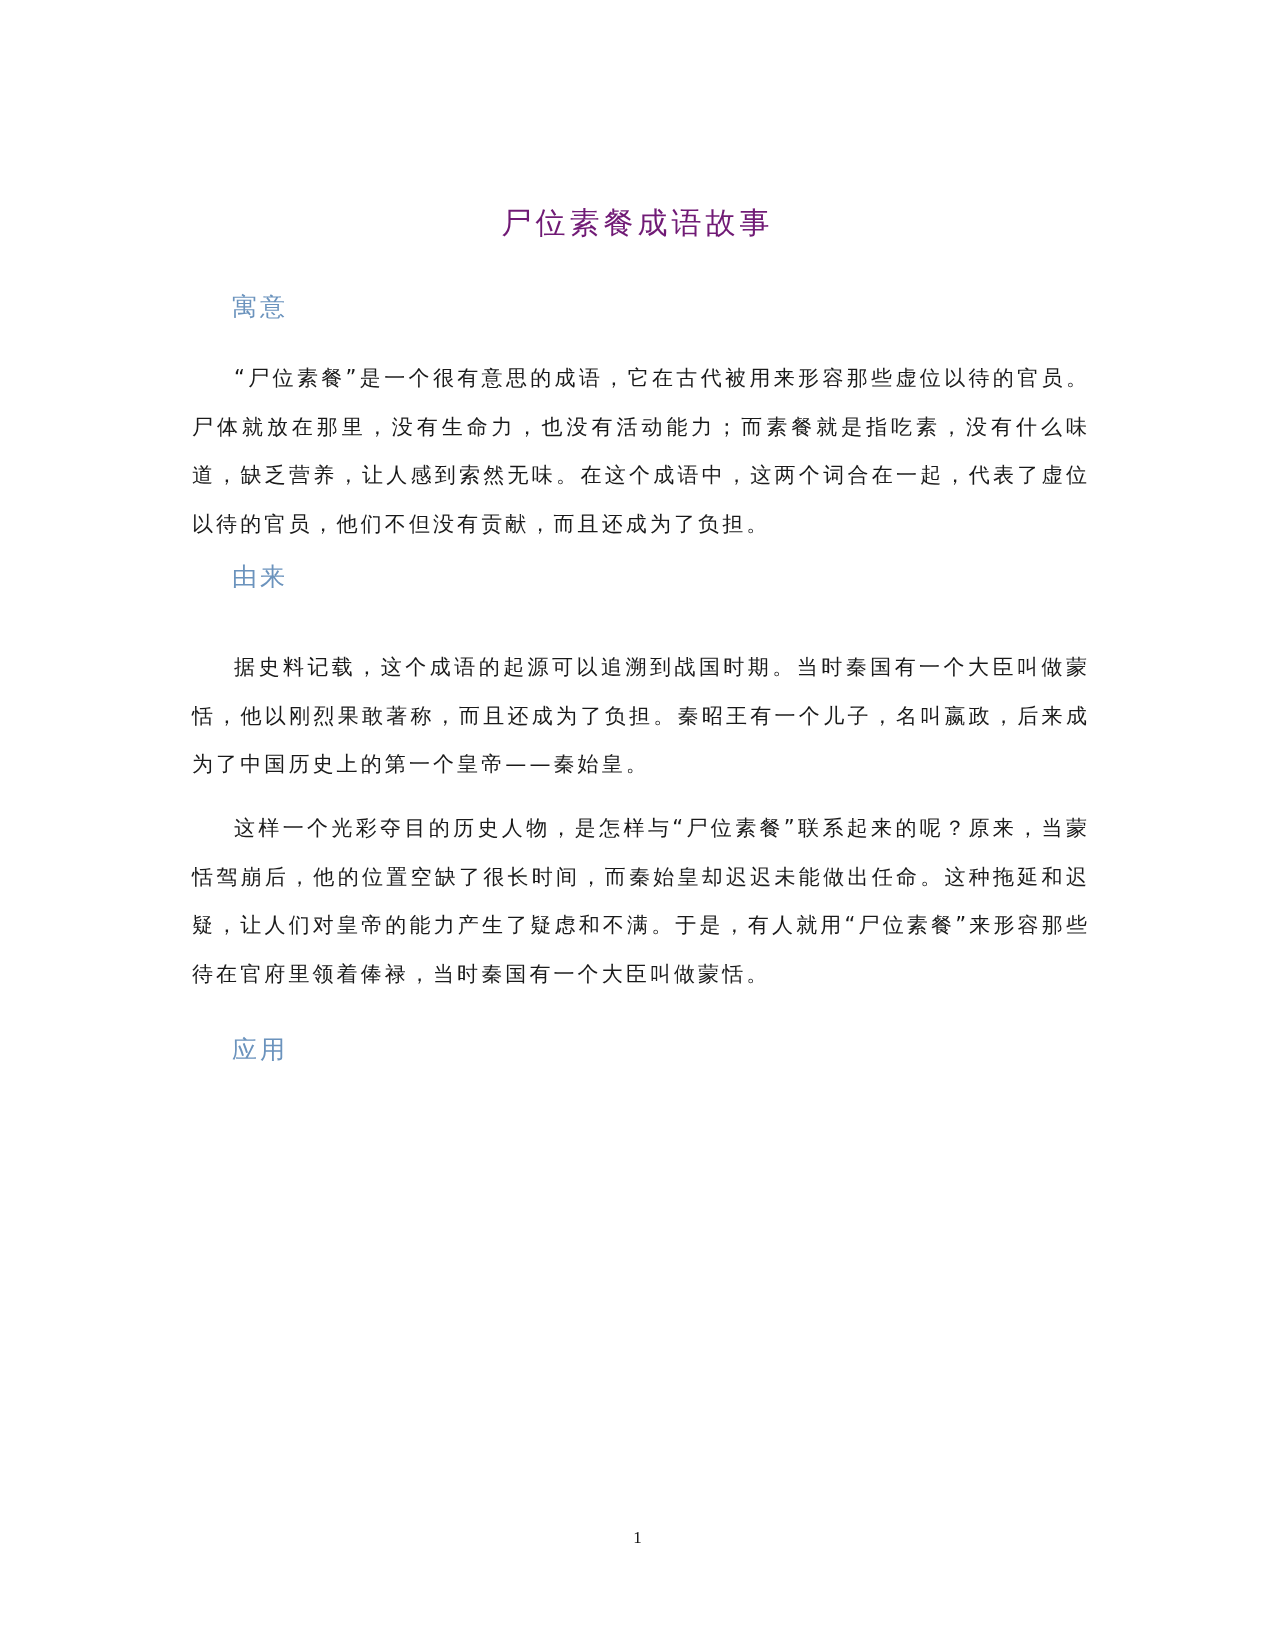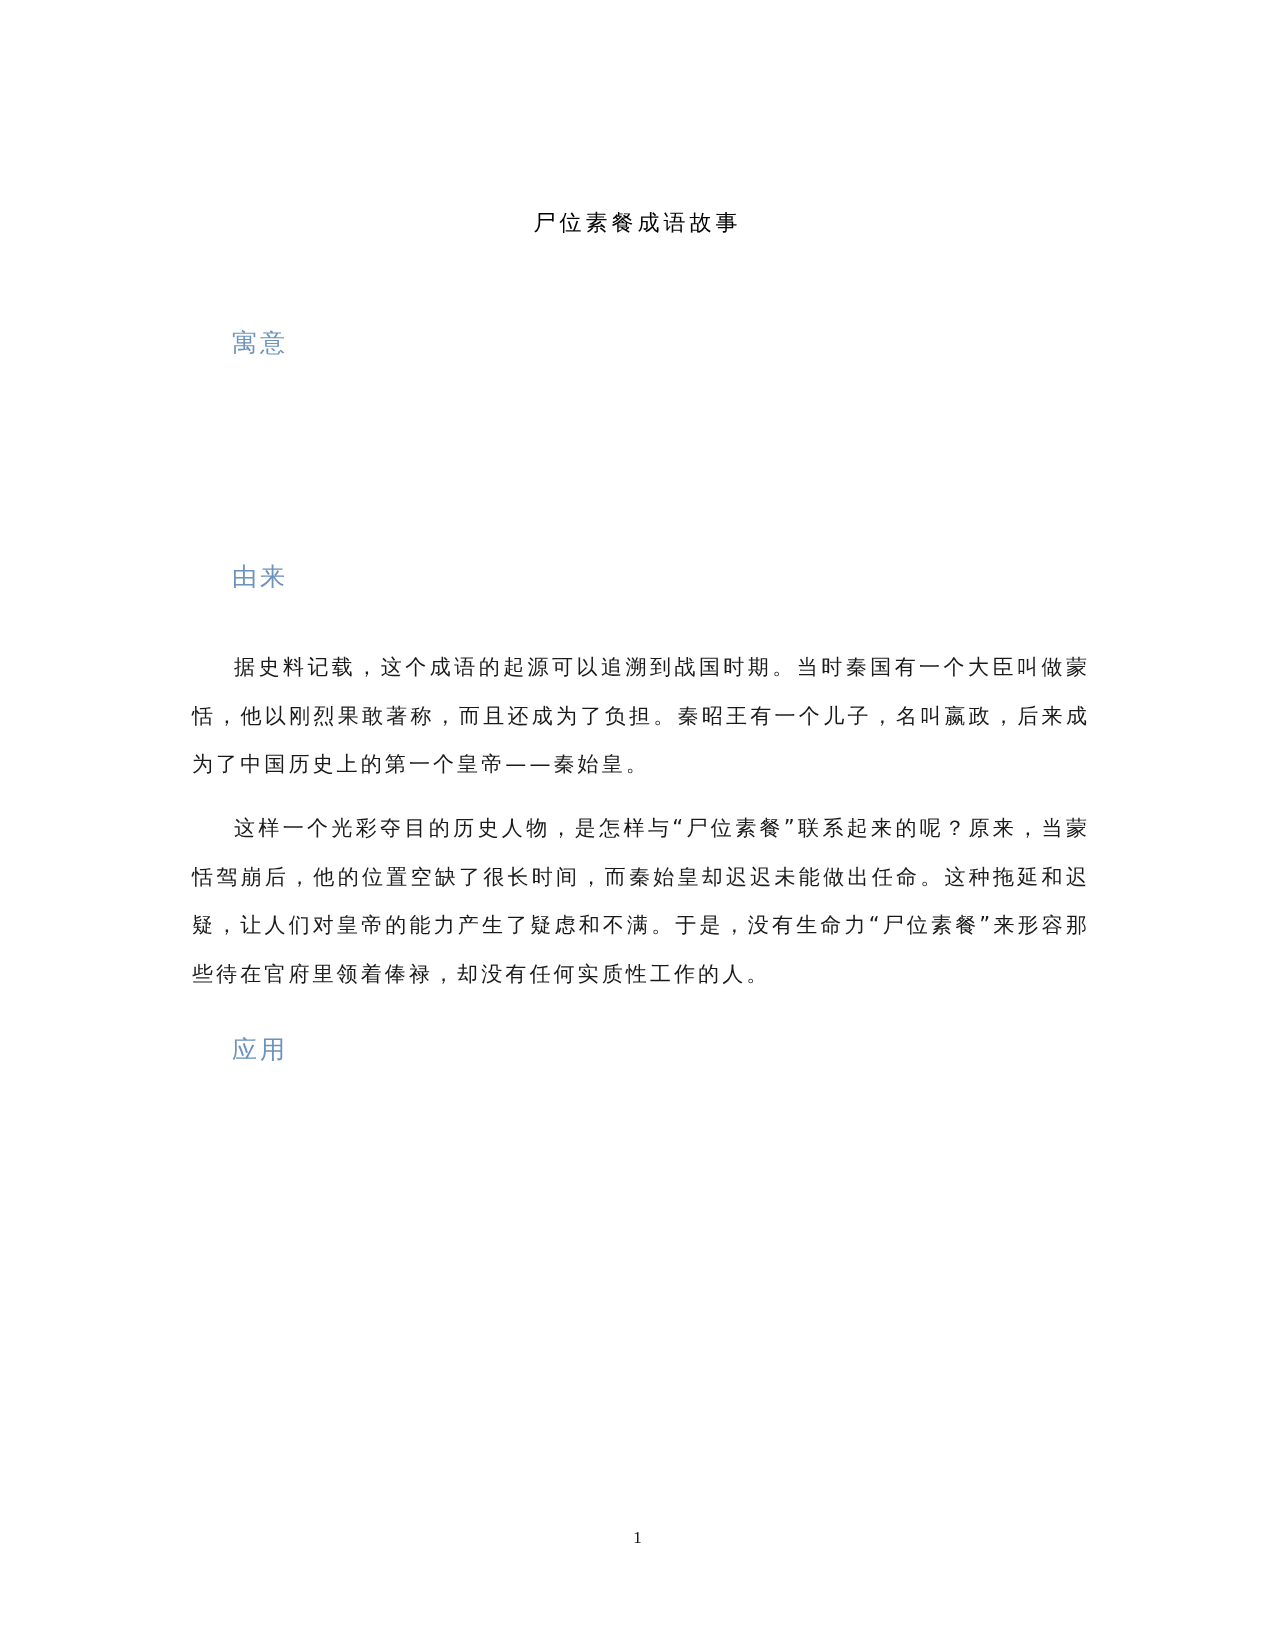--- a/index.html
+++ b/index.html
@@ -1,21 +1,21 @@
 <!DOCTYPE html>
 <html><head>
   <meta charset="utf-8">
   <style>
     html, body { margin: 0; padding: 0; background: #ffffff; }
     body { width: 1275px; height: 1650px; position: relative; overflow: hidden; }
     .page { position: absolute; left: 0; top: 0; width: 1275px; height: 1650px; background: #ffffff; }
     .title {
       position: absolute; left: 0; width: 1275px; top: 203px;
       text-align: center; font-family: "DejaVu Sans", sans-serif;
-      font-size: 22px; letter-spacing: 4px; color: #000000; font-weight: normal;
+      font-size: 30px; letter-spacing: 4px; color: #701a75; font-weight: normal;
       line-height: 40px; margin: 0;
     }
     .heading {
       position: absolute; left: 232px; font-family: "DejaVu Sans", sans-serif;
       font-size: 25px; letter-spacing: 3px; color: #6b93bd; font-weight: normal;
       line-height: 34px; margin: 0;
     }
     .para {
       position: absolute; left: 192px; width: 898px;
       font-family: "DejaVu Sans", sans-serif; font-size: 21px;
@@ -27,22 +27,23 @@
       text-align: center; font-family: "Liberation Serif", serif;
       font-size: 17px; color: #111111;
     }
   </style>
 </head>
 <body>
 
 <div class="page">
   <h1 class="title">尸位素餐成语故事</h1>
 
-  <h2 class="heading" style="top:290px;margin-top:36px;">寓意</h2>
+  <h2 class="heading" style="top:290px;">寓意</h2>
+  <p class="para" style="top:354px;">“尸位素餐”是一个很有意思的成语，它在古代被用来形容那些虚位以待的官员。尸体就放在那里，没有生命力，也没有活动能力；而素餐就是指吃素，没有什么味道，缺乏营养，让人感到索然无味。在这个成语中，这两个词合在一起，代表了虚位以待的官员，他们不但没有贡献，而且还成为了负担。</p>
 
   <h2 class="heading" style="top:560px;">由来</h2>
   <p class="para" style="top:643px;">据史料记载，这个成语的起源可以追溯到战国时期。当时秦国有一个大臣叫做蒙恬，他以刚烈果敢著称，而且还成为了负担。秦昭王有一个儿子，名叫嬴政，后来成为了中国历史上的第一个皇帝——秦始皇。</p>
-  <p class="para" style="top:804px;">这样一个光彩夺目的历史人物，是怎样与“尸位素餐”联系起来的呢？原来，当蒙恬驾崩后，他的位置空缺了很长时间，而秦始皇却迟迟未能做出任命。这种拖延和迟疑，让人们对皇帝的能力产生了疑虑和不满。于是，没有生命力“尸位素餐”来形容那些待在官府里领着俸禄，却没有任何实质性工作的人。</p>
+  <p class="para" style="top:804px;">这样一个光彩夺目的历史人物，是怎样与“尸位素餐”联系起来的呢？原来，当蒙恬驾崩后，他的位置空缺了很长时间，而秦始皇却迟迟未能做出任命。这种拖延和迟疑，让人们对皇帝的能力产生了疑虑和不满。于是，有人就用“尸位素餐”来形容那些待在官府里领着俸禄，当时秦国有一个大臣叫做蒙恬。</p>
 
   <h2 class="heading" style="top:1033px;">应用</h2>
 
   <div class="page-number">1</div>
 </div>
 
 </body></html>

